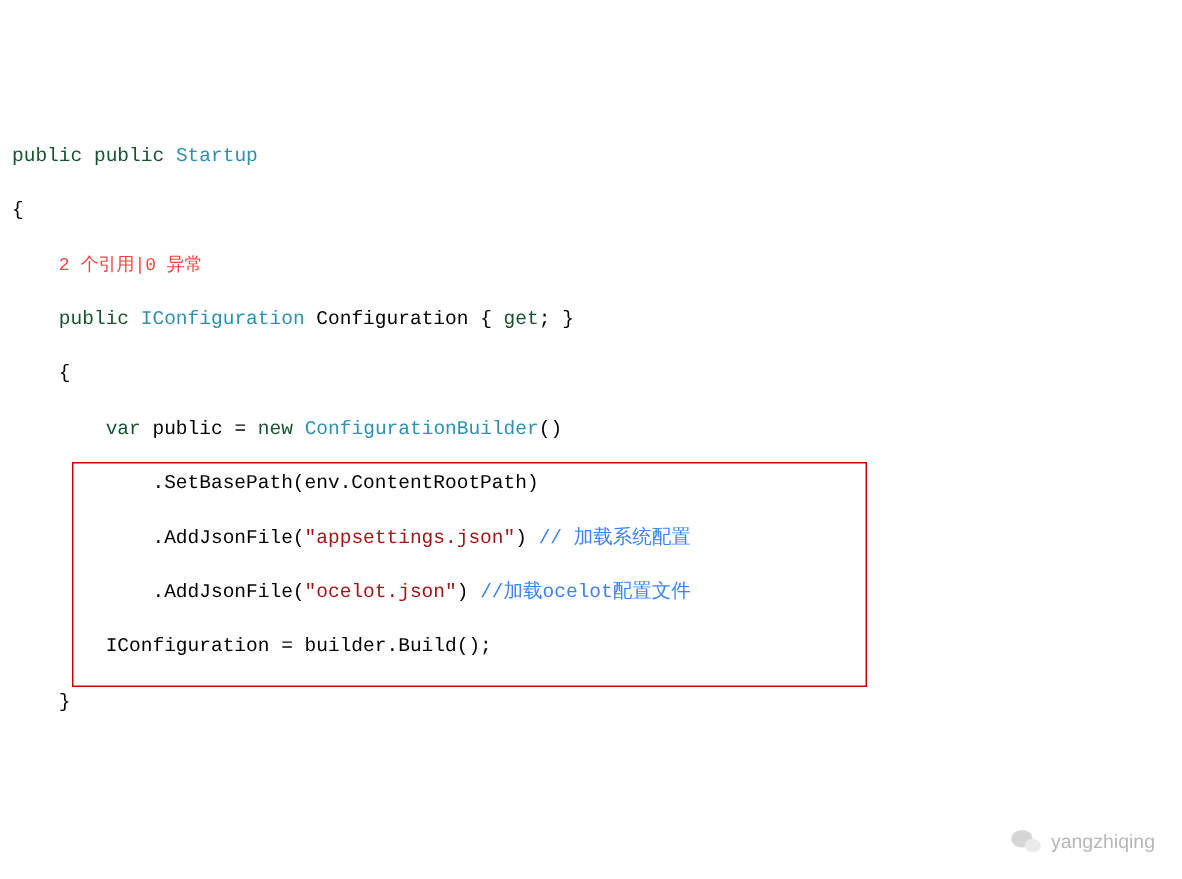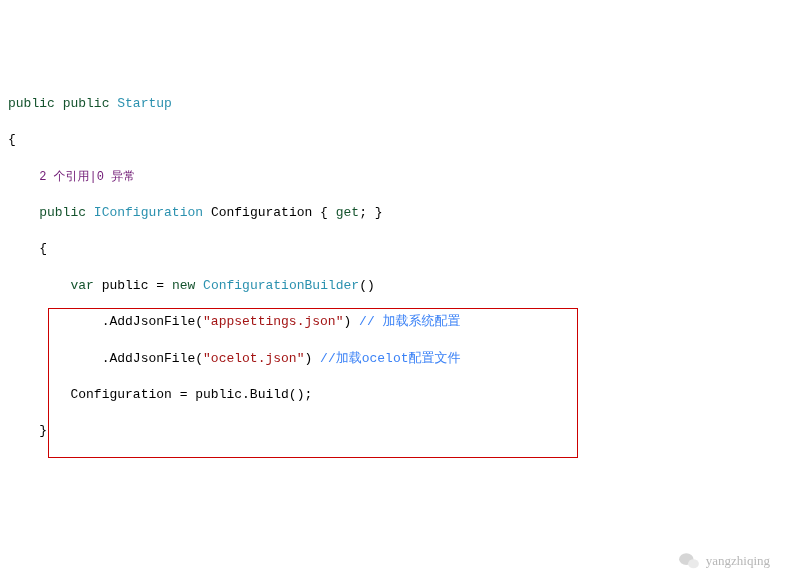--- a/index.html
+++ b/index.html
@@ -10,59 +10,60 @@
     line-height: 1.4;
     background: #fff;
     color: #000;
     white-space: pre;
     position: relative;
   }
   .kw { color: #14532d; }
   .type { color: #2b91af; }
   .str { color: #a31515; }
   .comment { color: #3b82f6; }
-  .ref { color: #701a75; font-size: 12px; }
+  .ref { color: #ef4444; font-size: 12px; }
   .highlight-box {
     border: 1px solid #cc0000;
     position: absolute;
     left: 48px;
     top: 308px;
     width: 528px;
     height: 148px;
     pointer-events: none;
   }
   .watermark {
     position: fixed;
     right: 18px;
     bottom: 16px;
     color: rgba(170,170,170,0.85);
-    font-family: Liberation Serif, serif;
+    font-family: Liberation Sans, sans-serif;
     font-size: 13px;
     display: flex;
     align-items: center;
     gap: 6px;
   }
   .watermark svg { opacity: 0.6; }
   .line { display: block; min-height: 18px; }
 </style>
 </head>
 <body>
 
 
 
 <div>
 <span class="line"><span class="kw">public</span> <span class="kw">public</span> <span class="type">Startup</span></span>
 <span class="line"><span>{</span></span>
 <span class="line">    <span class="ref">2 个引用|0 异常</span></span>
 <span class="line">    <span class="kw">public</span> <span class="type">IConfiguration</span> <span>Configuration</span> <span>{</span> <span class="kw">get</span><span>;</span> <span>}</span></span>
 <span class="line">    <span>{</span></span>
 <span class="line">        <span class="kw">var</span> <span>public</span> <span>=</span> <span class="kw">new</span> <span class="type">ConfigurationBuilder</span>()</span>
+<span class="line">            <span>.SetBasePath(env.ContentRootPath)</span></span>
 <span class="line">            <span>.AddJsonFile(</span><span class="str">"appsettings.json"</span><span>)</span> <span class="comment">// 加载系统配置</span></span>
 <span class="line">            <span>.AddJsonFile(</span><span class="str">"ocelot.json"</span><span>)</span> <span class="comment">//加载ocelot配置文件</span></span>
-<span class="line">        <span>Configuration = public.Build();</span></span>
+<span class="line">        <span>IConfiguration = builder.Build();</span></span>
 <span class="line">    <span>}</span></span>
 
 
 
 
 
 
 
 
 

